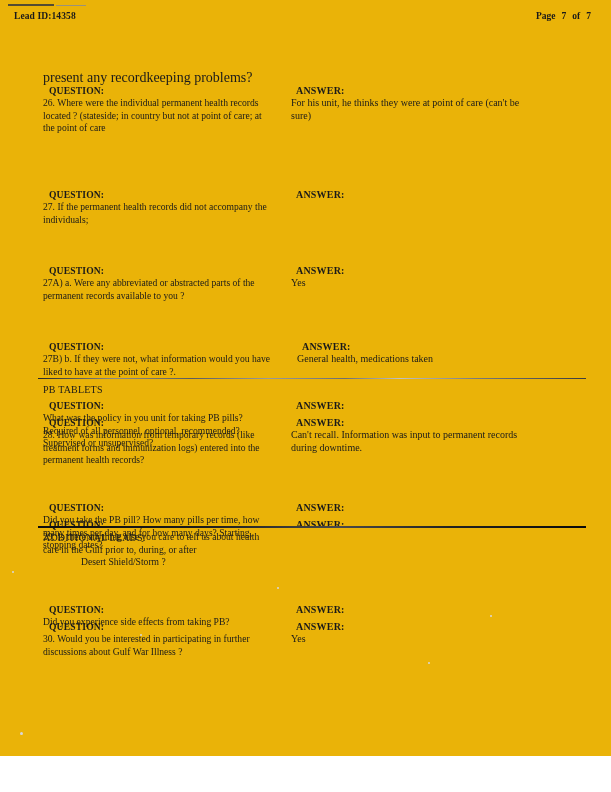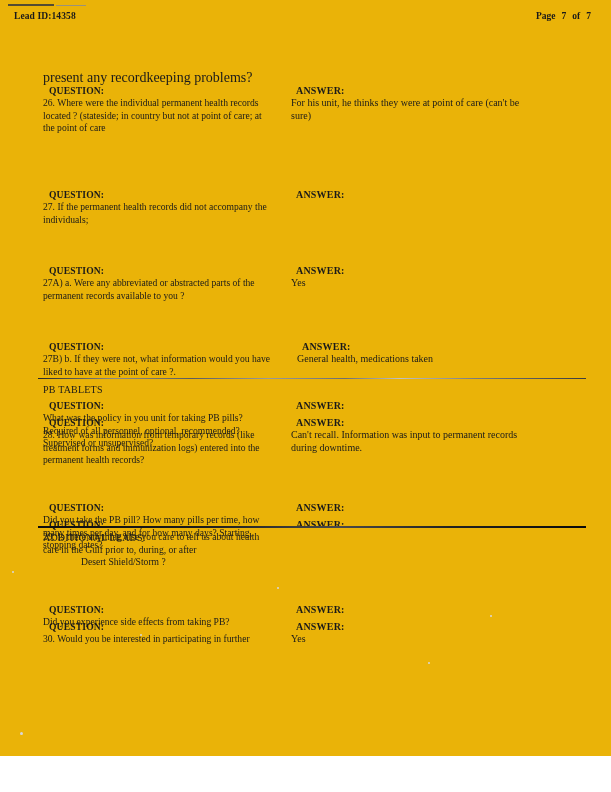--- a/index.html
+++ b/index.html
@@ -247,20 +247,21 @@
       </div>
       <div class="col-a">
         <span class="lbl-a">ANSWER:</span>
       </div>
     </div>
 
     <div class="qa-row" style="height:38px; top:281px;">
       <div class="col-q">
         <span class="lbl">QUESTION:</span>
         <span class="txt">30.  Would you be interested in participating in further</span>
+        <span class="txt">discussions about Gulf War Illness ?</span>
       </div>
       <div class="col-a">
         <span class="lbl-a">ANSWER:</span>
         <span class="txt">Yes</span>
       </div>
     </div>
 
   </div>
 
   <div class="rule-light" style="top:378px;"></div>

